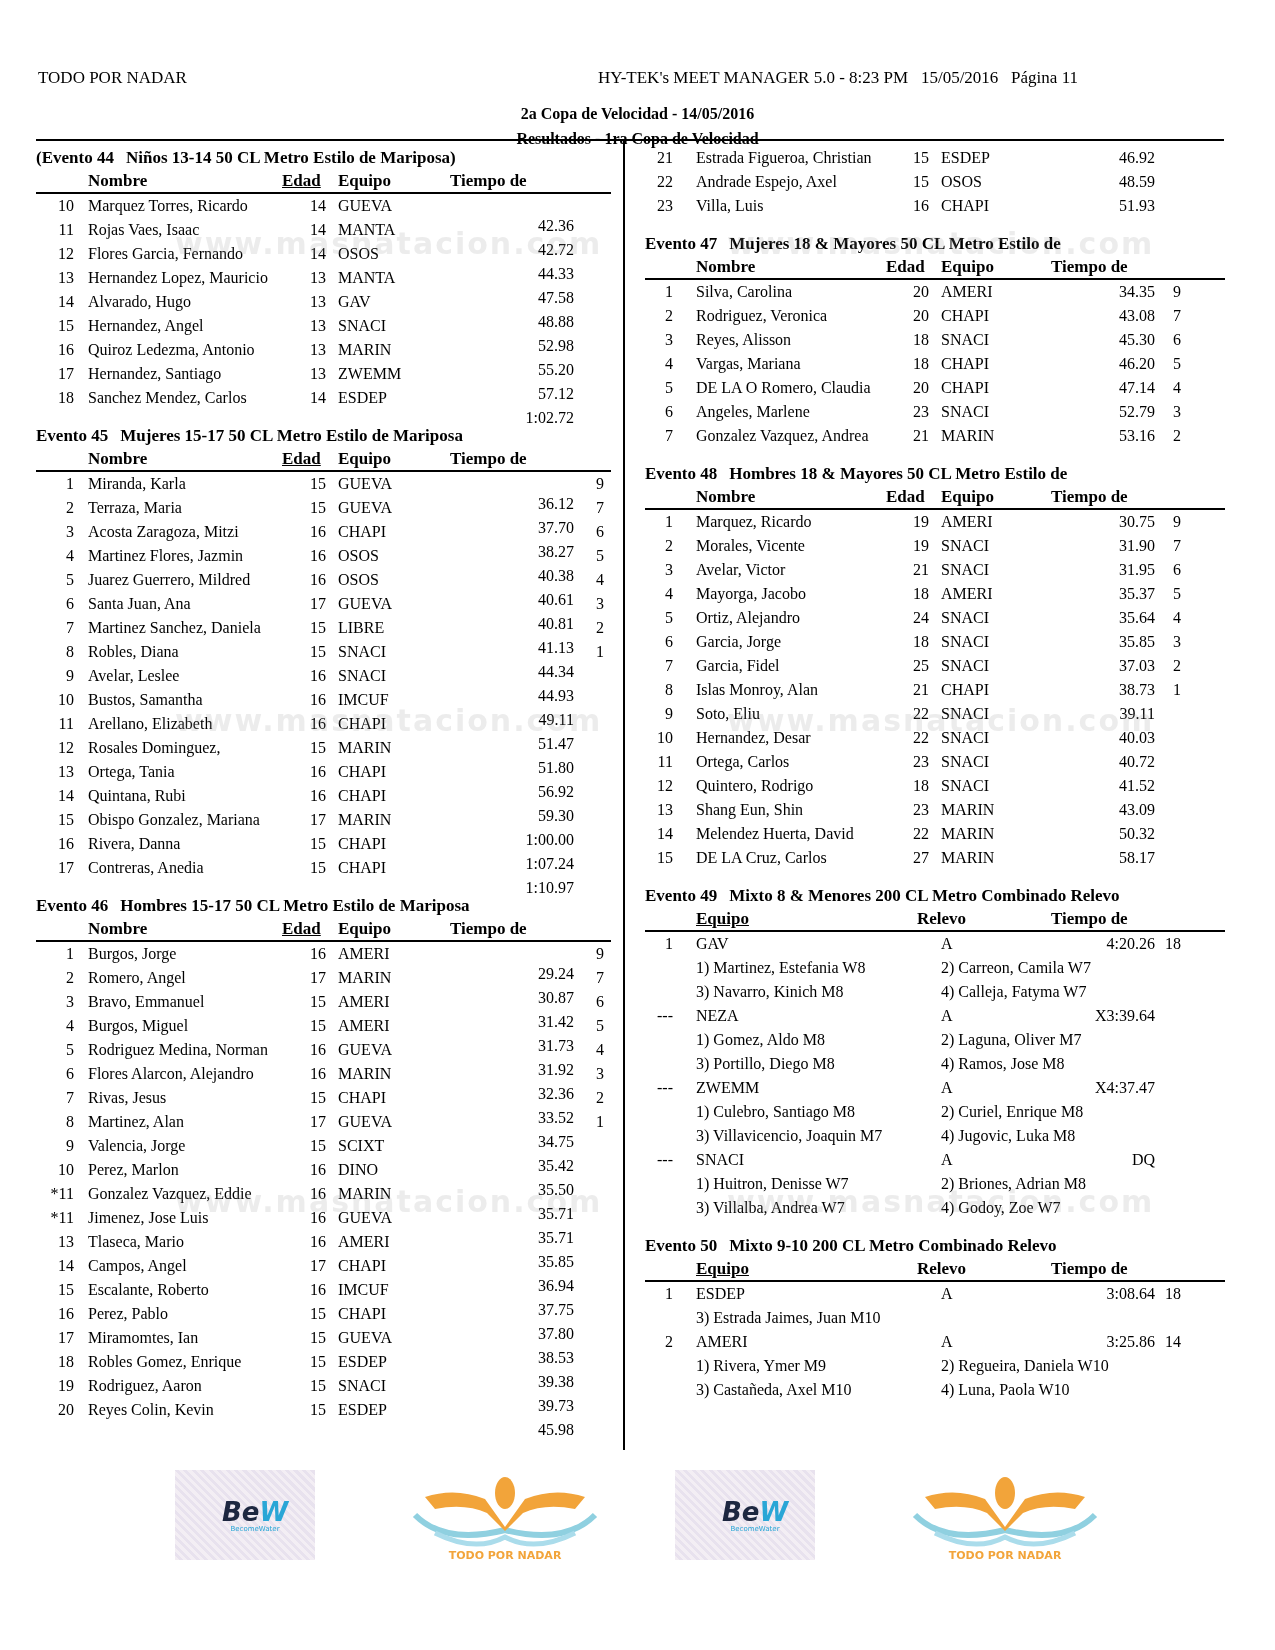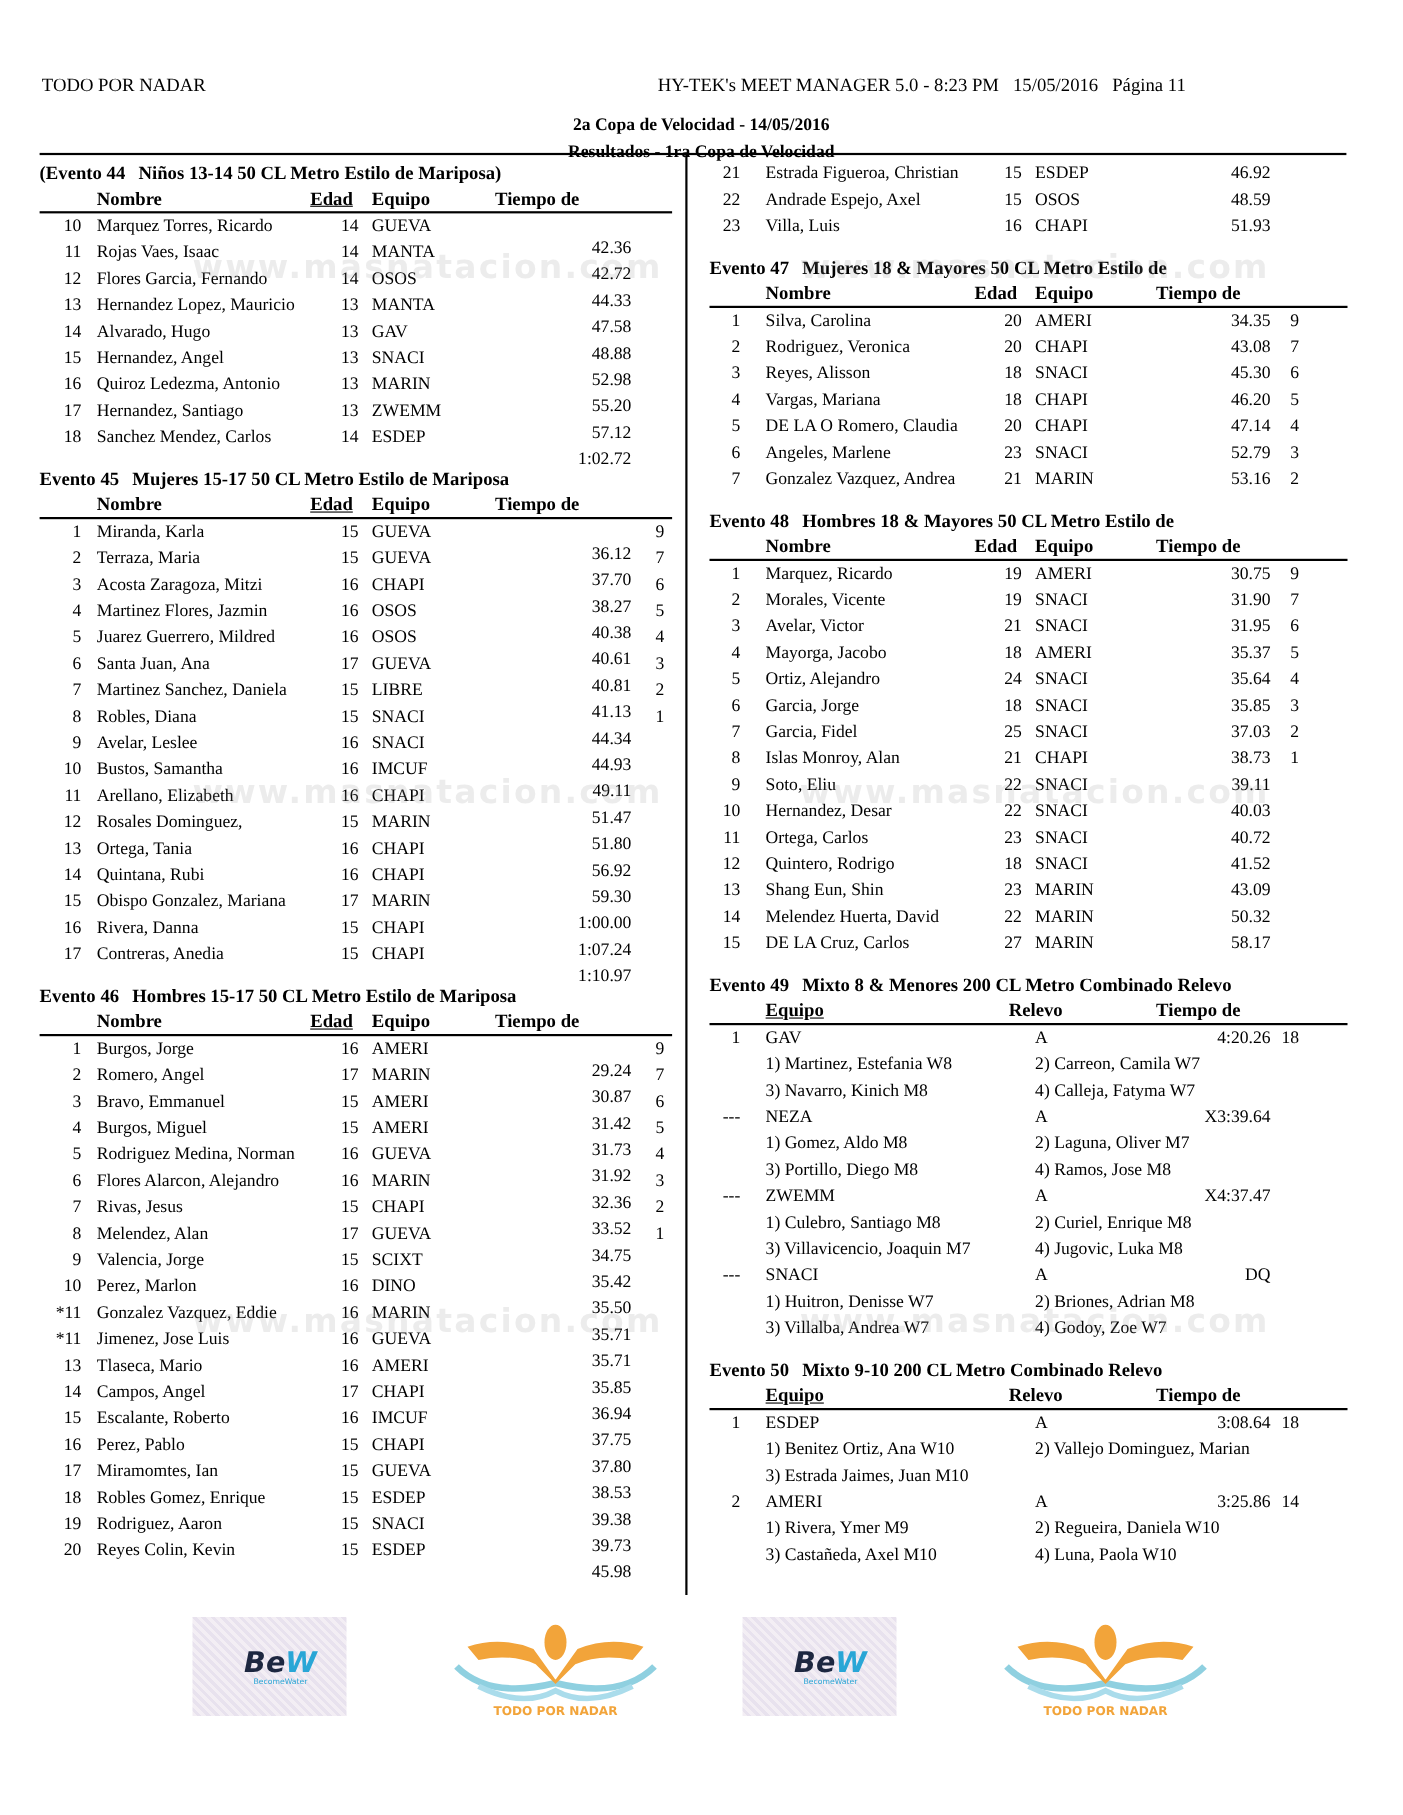--- a/index.html
+++ b/index.html
@@ -377,21 +377,21 @@
         <div class="row">
           <span class="place">7</span>
           <span class="name">Rivas, Jesus</span>
           <span class="age">15</span>
           <span class="team">CHAPI</span>
           <span class="time">33.52</span>
           <span class="pts">2</span>
         </div>
         <div class="row">
           <span class="place">8</span>
-          <span class="name">Melendez, Alan</span>
+          <span class="name">Martinez, Alan</span>
           <span class="age">17</span>
           <span class="team">GUEVA</span>
           <span class="time">34.75</span>
           <span class="pts">1</span>
         </div>
         <div class="row">
           <span class="place">9</span>
           <span class="name">Valencia, Jorge</span>
           <span class="age">15</span>
           <span class="team">SCIXT</span>
@@ -801,24 +801,20 @@
       <span class="h-relay">Relevo</span>
       <span class="h-time">Tiempo de</span>
     </div>
     <div>
         <div class="row">
           <span class="place">1</span>
           <span class="name">ESDEP</span>
           <span class="relay-letter">A</span>
           <span class="time">3:08.64</span>
           <span class="pts">18</span>
-        </div>
-        <div class="row">
-          <span class="swimmer-a">1) Benitez Ortiz, Ana W10</span>
-          <span class="swimmer-b">2) Vallejo Dominguez, Marian</span>
         </div>
         <div class="row">
           <span class="swimmer-a">3) Estrada Jaimes, Juan M10</span>
           <span class="swimmer-b"></span>
         </div>
         <div class="row">
           <span class="place">2</span>
           <span class="name">AMERI</span>
           <span class="relay-letter">A</span>
           <span class="time">3:25.86</span>

